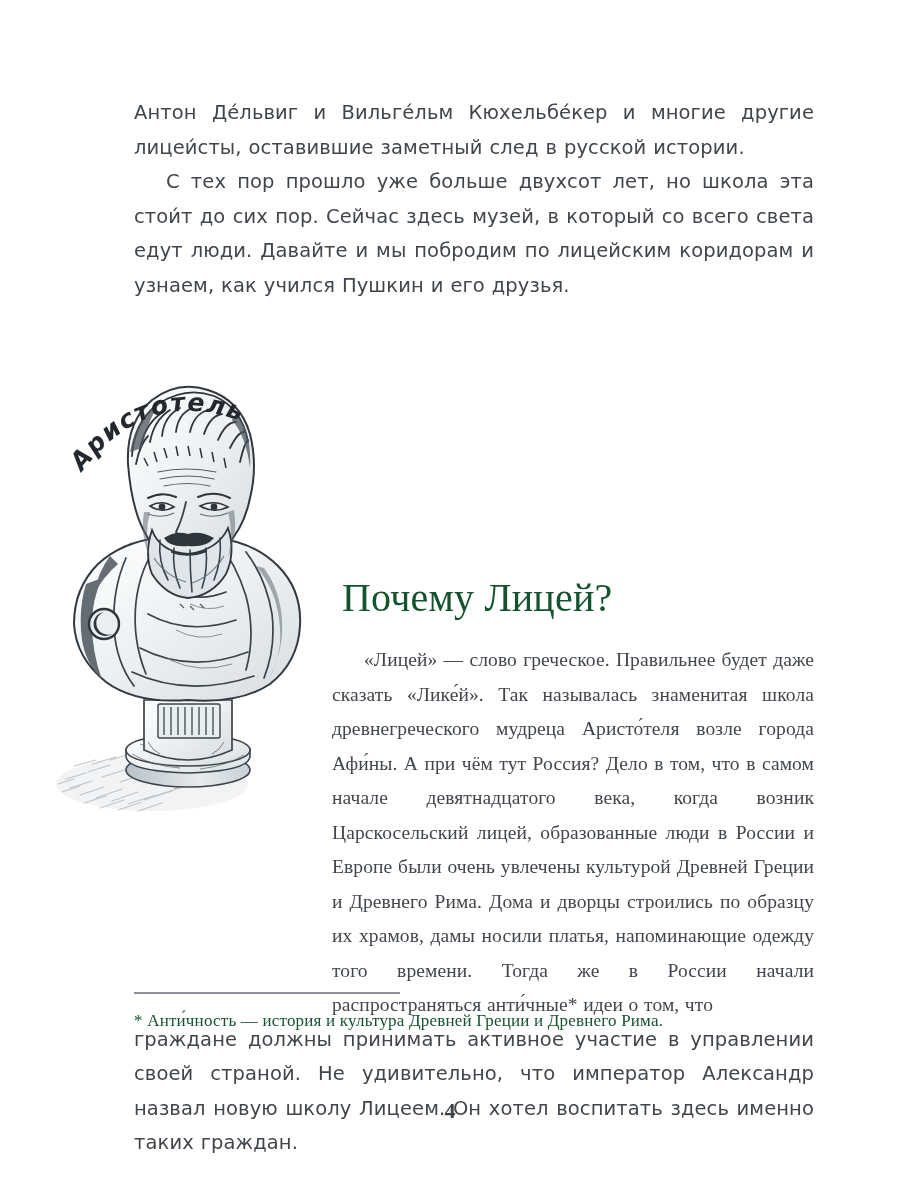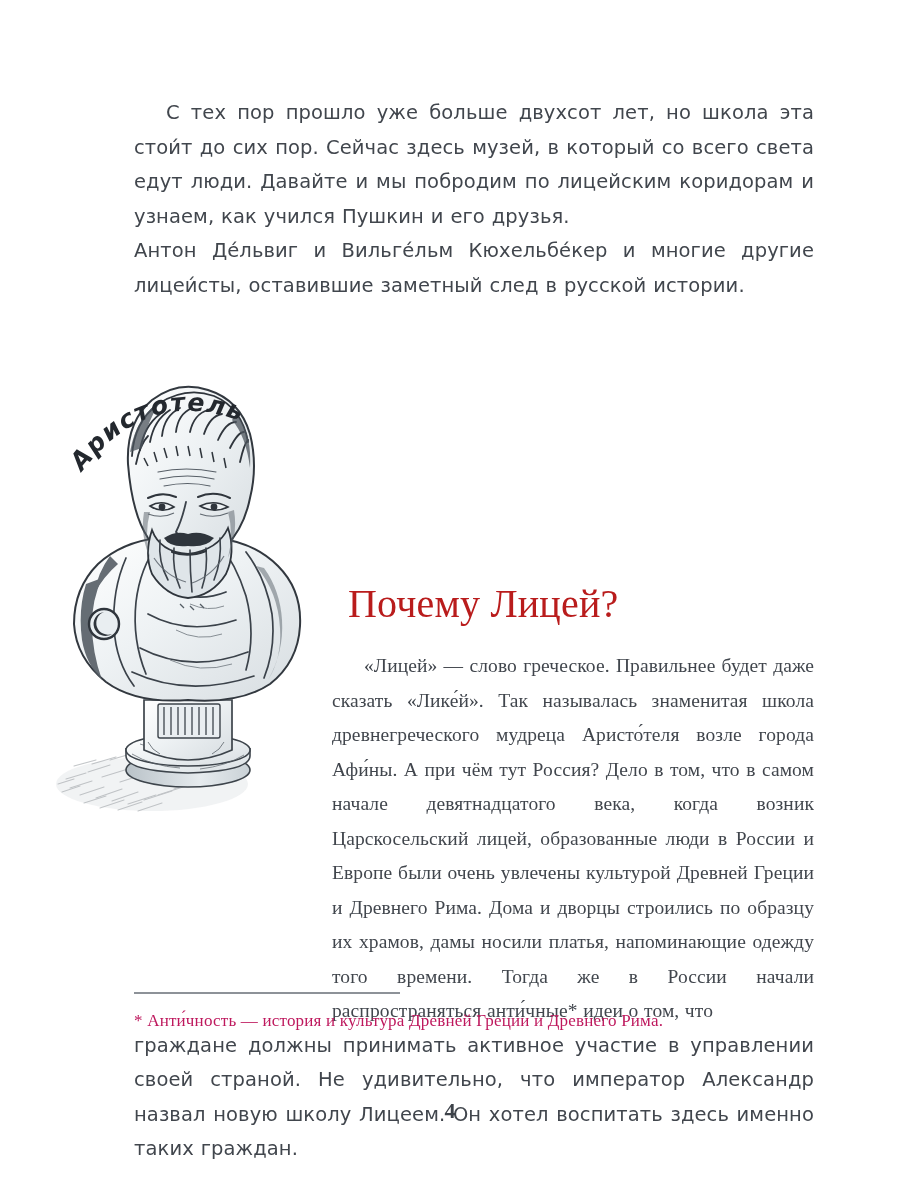--- a/index.html
+++ b/index.html
@@ -52,22 +52,22 @@
     pointer-events: none;
   }
   .illus svg { display: block; width: 292px; height: 500px; }
 
   
   .section-head {
     font-family: "Liberation Serif", "DejaVu Serif", serif;
     font-size: 40px;
     line-height: 46px;
     font-weight: 400;
-    color: #b91c1c;
-    margin: 16px;
+    color: #14532d;
+    margin: 10px;
     letter-spacing: 0.2px;
   }
 
   
   .wrap-area { position: relative; }
   .shape-spacer {
     float: left;
     width: 198px;
     height: 430px;
     shape-outside: margin-box;
@@ -93,21 +93,21 @@
   .footnote-rule {
     width: 266px;
     height: 1.5px;
     background: #8d9298;
     margin: 0 0 14px 0;
   }
   .footnote-text {
     font-family: "Liberation Serif", "DejaVu Serif", serif;
     font-size: 17px;
     line-height: 26px;
-    color: #be185d;
+    color: #14532d;
     text-align: justify;
     margin: 0;
     letter-spacing: 0.2px;
   }
 
   
   .page-number {
     position: absolute;
     left: 0;
     top: 1098px;
@@ -340,22 +340,22 @@
         <text font-family="'DejaVu Sans', sans-serif" font-size="25" font-style="italic" font-weight="600" fill="#23282e" letter-spacing="1.5">
           <textPath href="#capArc" startOffset="4%">Аристотель</textPath>
         </text>
       </g>
     </svg>
   </div>
 
   <div class="content">
 
     <div class="top-block">
+      <p class="body-text">Антон Де́львиг и Вильге́льм Кюхельбе́кер и многие другие лицеи́сты, оставившие заметный след в русской истории.</p>
       <p class="body-text indent">С тех пор прошло уже больше двухсот лет, но школа эта стои́т до сих пор. Сейчас здесь музей, в который со всего света едут люди. Давайте и мы побродим по лицейским коридорам и узнаем, как учился Пушкин и его друзья.</p>
-      <p class="body-text">Антон Де́львиг и Вильге́льм Кюхельбе́кер и многие другие лицеи́сты, оставившие заметный след в русской истории.</p>
     </div>
 
     <div class="wrap-area">
       <div class="shape-spacer"></div>
 
       <div class="heading-holder">
         <h2 class="section-head">Почему Лицей?</h2>
       </div>
 
       <p class="body-text indent col-para">«Лицей» — слово греческое. Правильнее будет даже сказать «Лике́й». Так называлась знаменитая школа древнегреческого мудреца Аристо́теля возле города Афи́ны. А при чём тут Россия? Дело в том, что в самом начале девятнадцатого века, когда возник Царскосельский лицей, образованные люди в России и Европе были очень увлечены культурой Древней Греции и Древнего Рима. Дома и дворцы строились по образцу их храмов, дамы носили платья, напоминающие одежду того времени. Тогда же в России начали распространяться анти́чные* идеи о том, что</p>

